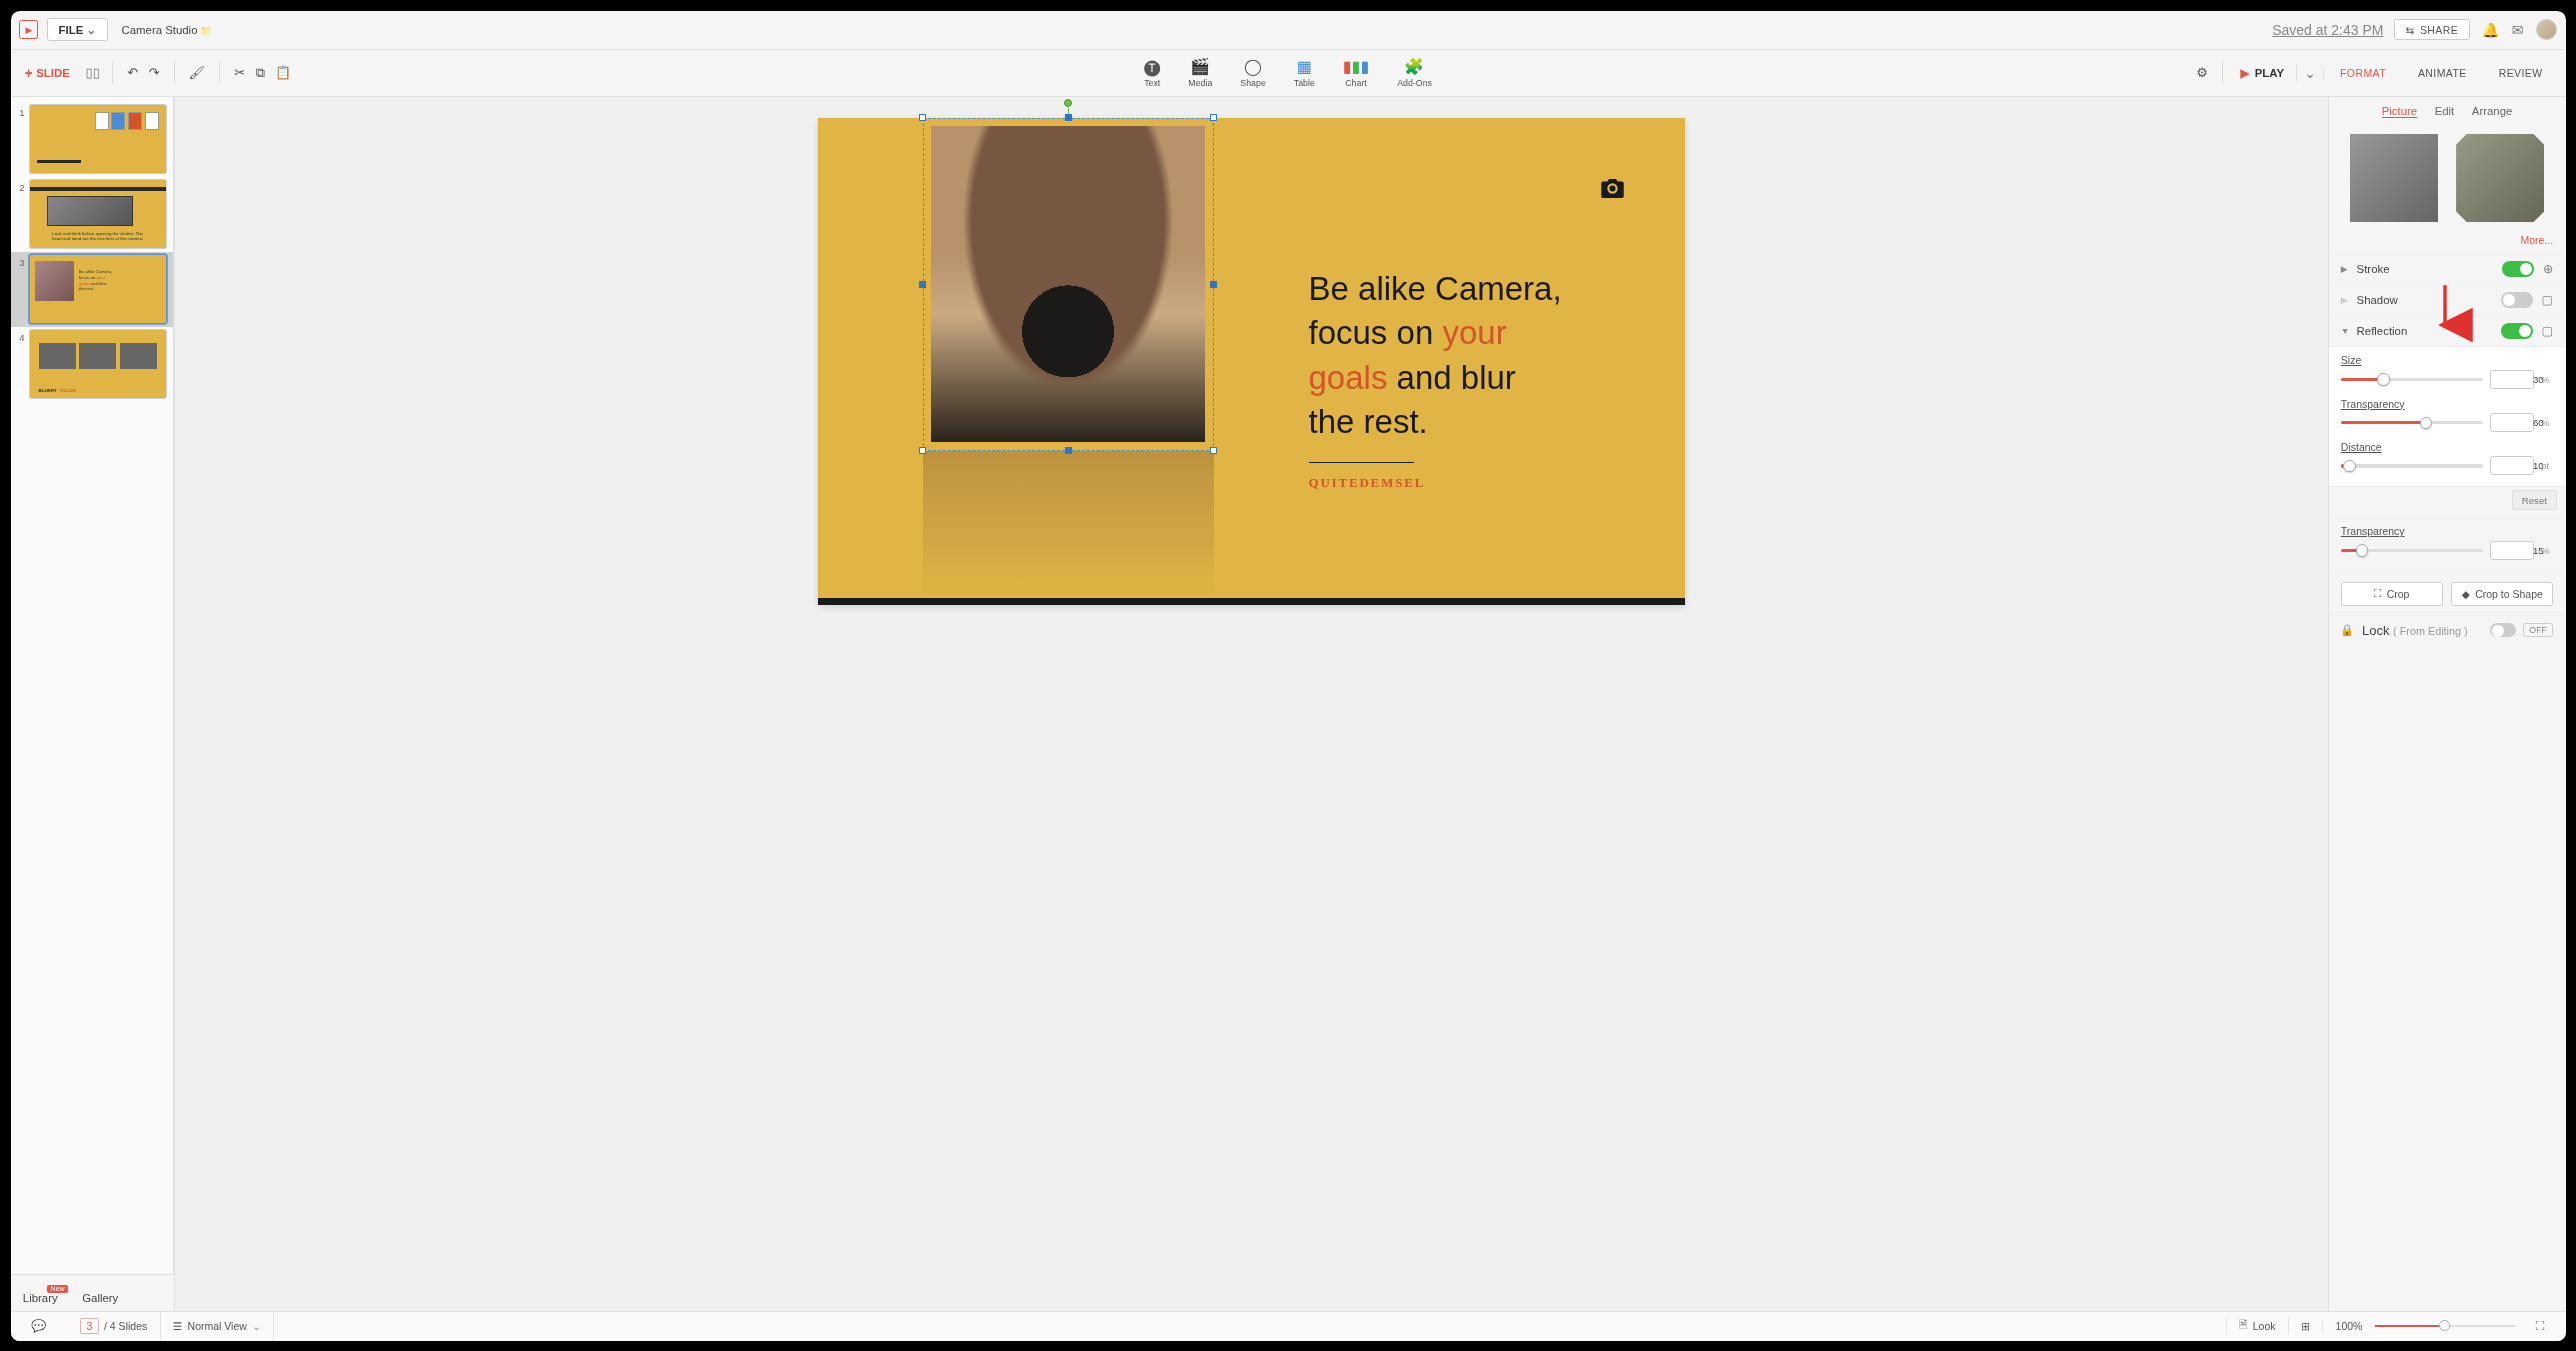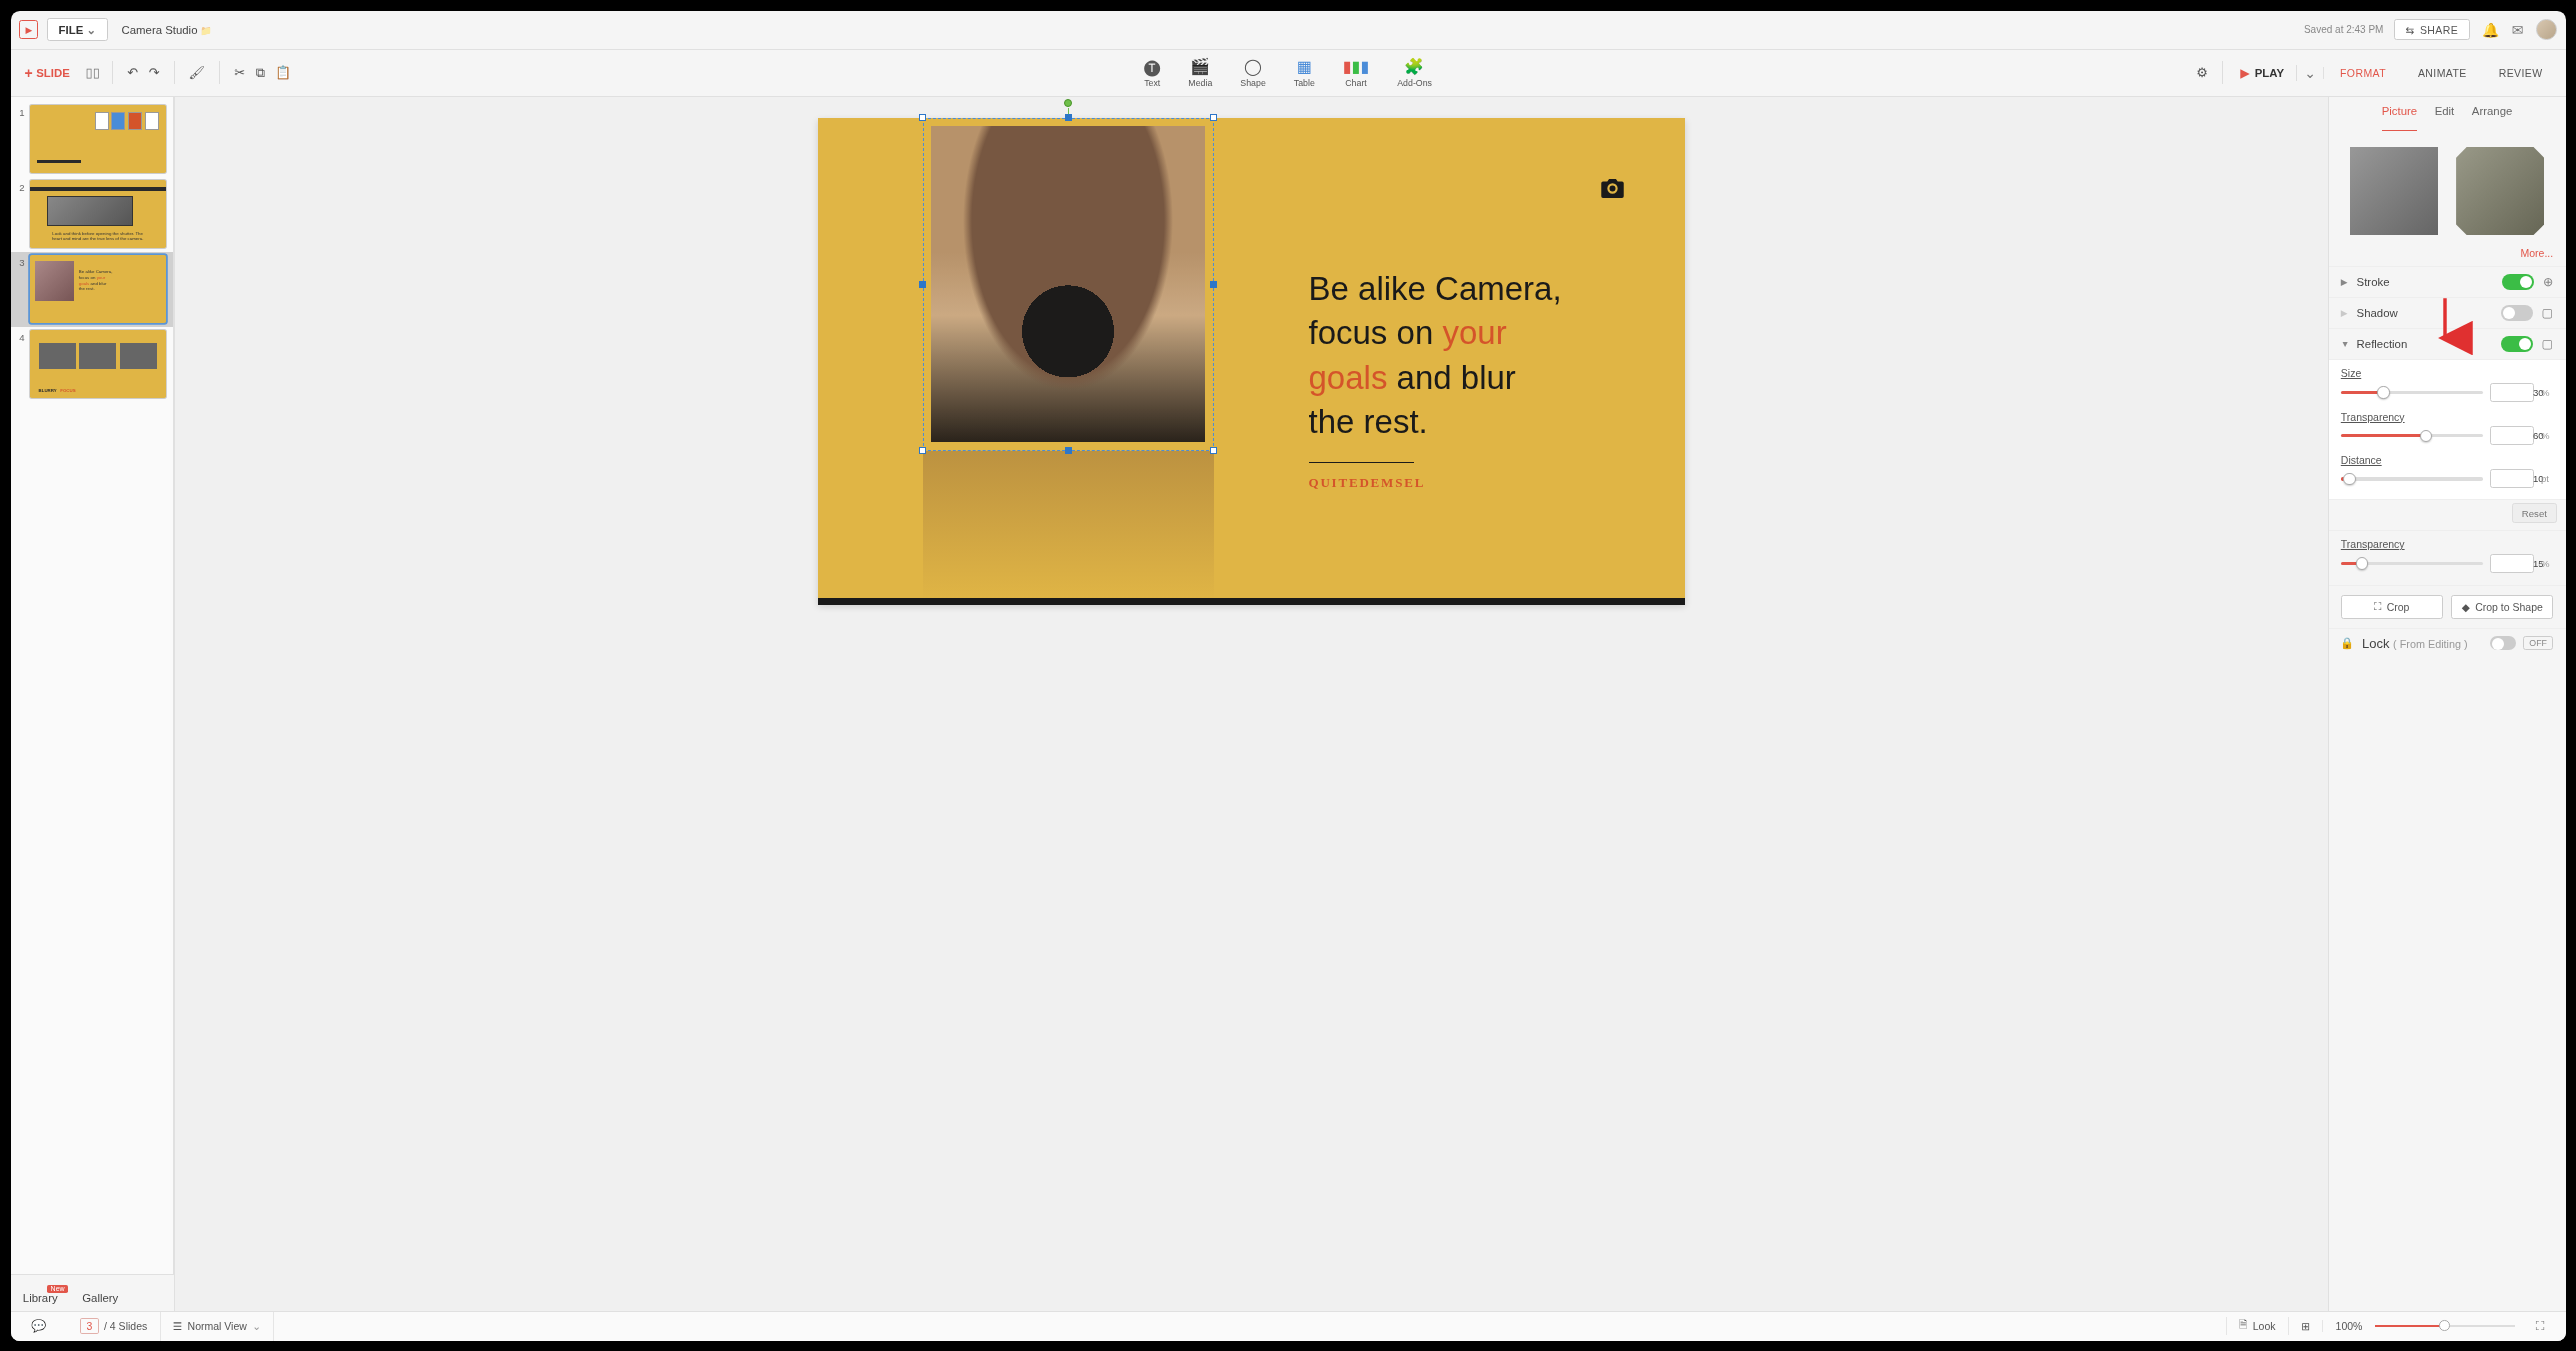--- a/index.html
+++ b/index.html
@@ -8,21 +8,21 @@
 
 
 .topbar { height: 39px; display: flex; align-items: center; border-bottom: 0.9px solid #e0e0e0; padding: 0 8.8px; font-size: 11.4px; color: #333; }
 .logo { width: 19px; height: 19px; border: 1.8px solid #e2564a; border-radius: 2.6px; display:flex;align-items:center;justify-content:center;color:#e2564a;font-size:9.6px;margin-right:8.8px;}
 .logo::after{content:"▶";font-size:8.8px;}
 .file-btn { border:0.9px solid #ccc; border-radius:2.6px; padding:3.5px 10.5px; font-weight:600; margin-right:14px; cursor:pointer; background:#fff;}
 .file-btn::after{content:" ⌄"; color:#777;}
 .doc-title { color:#444; }
 .doc-title::after { content:" 📁"; font-size:9.6px; opacity:.6;}
 .spacer { flex:1; }
-.saved { color:#888; font-size:10px; margin-right:10.5px;}
+.saved { color:#888; font-size:14px; margin-right:10.5px;text-decoration:underline;}
 .share-btn { border:0.9px solid #ccc;border-radius:2.6px;background:#fff;padding:3.5px 10.5px;font-size:10.5px;color:#555;letter-spacing:0.4px;display:flex;align-items:center;gap:5.3px;cursor:pointer;}
 .top-icons { display:flex; gap:12.3px; margin-left:12.3px; align-items:center;}
 .top-icons span{color:#777;font-size:14px;cursor:pointer;}
 .avatar{width:21px;height:21px;border-radius:50%;background:linear-gradient(135deg,#d8c7b0,#b8a58a);border:0.9px solid #ccc;}
 
 
 .toolbar { height:47px; display:flex; align-items:center; border-bottom:0.9px solid #e0e0e0; padding:0 7px; position:relative;}
 .slide-btn{display:flex;align-items:center;gap:3.5px;color:#e2564a;font-weight:600;font-size:11.4px;padding:3.5px 7px;cursor:pointer;}
 .slide-btn::before{content:"+";font-size:14px;}
 .layout-ico{margin-left:5.3px;color:#777;font-size:13px;padding:3.5px;cursor:pointer;}
@@ -90,21 +90,21 @@
 .quote{position:absolute;left:491px;top:149px;width:307px;font-family:Georgia,serif;}
 .quote .line{font-size:33px;line-height:1.35;color:#1a1a1a;font-weight:500;}
 .quote .line em{color:#d4542a;font-style:normal;}
 .quote hr{border:none;border-top:1.8px solid #1a1a1a;width:105px;margin:17.5px 0 12.3px;}
 .quote .author{font-size:13px;font-weight:700;letter-spacing:1.8px;color:#d4542a;font-family:inherit;}
 .cam-icon{position:absolute;right:61px;top:61px;font-size:19px;color:#1a1a1a;}
 
 
 .panel{width:238px;border-left:0.9px solid #e0e0e0;background:#f5f5f5;display:flex;flex-direction:column;overflow-y:auto;font-size:11.4px;color:#444;}
 .subtabs{display:flex;justify-content:center;gap:17.5px;padding:8.8px 0 7px;font-size:11.4px;}
-.subtabs span{cursor:pointer;color:#666;padding-bottom:13px;}
+.subtabs span{cursor:pointer;color:#666;padding-bottom:0;}
 .subtabs span.active{color:#e2564a;border-bottom:1.8px solid #e2564a;}
 .previews{display:flex;justify-content:space-around;padding:8.8px 12.3px;}
 .pv{width:88px;height:88px;background:linear-gradient(135deg,#998,#665);position:relative;}
 .pv.gray{filter:grayscale(1);}
 .pv.shaped{clip-path:polygon(12% 0,88% 0,100% 12%,100% 88%,88% 100%,12% 100%,0 88%,0 12%);}
 .more{text-align:right;padding:3.5px 12.3px 7px;color:#e2564a;font-size:10.5px;cursor:pointer;}
 .prop{display:flex;align-items:center;padding:7px 12.3px;border-top:0.9px solid #eee;}
 .prop .caret{width:10.5px;color:#888;font-size:8.8px;margin-right:5.3px;}
 .prop .plabel{flex:1;}
 .toggle{width:32px;height:16px;border-radius:8.8px;position:relative;cursor:pointer;}

